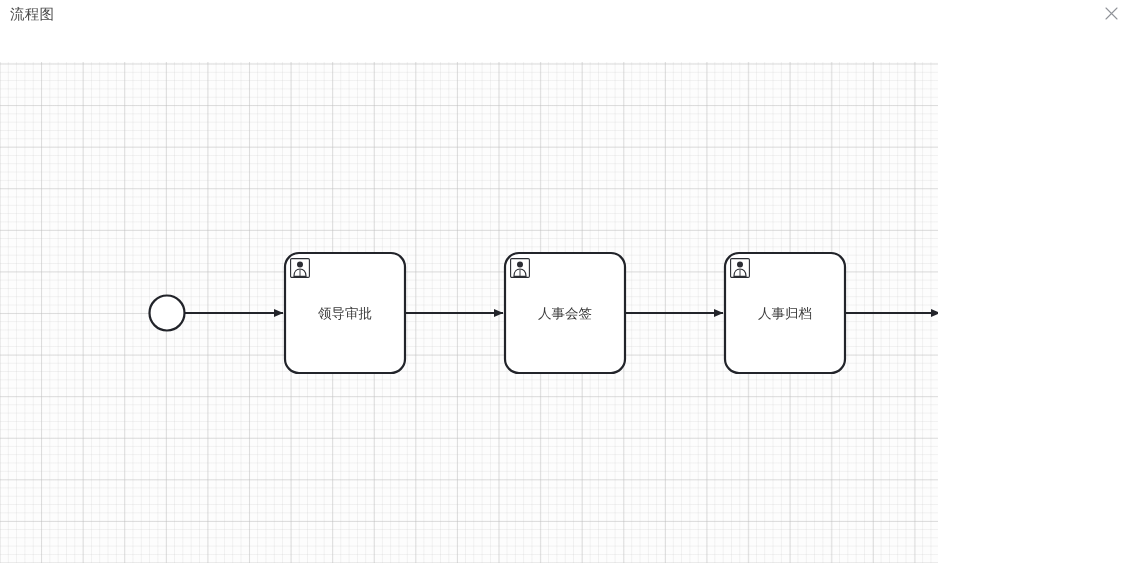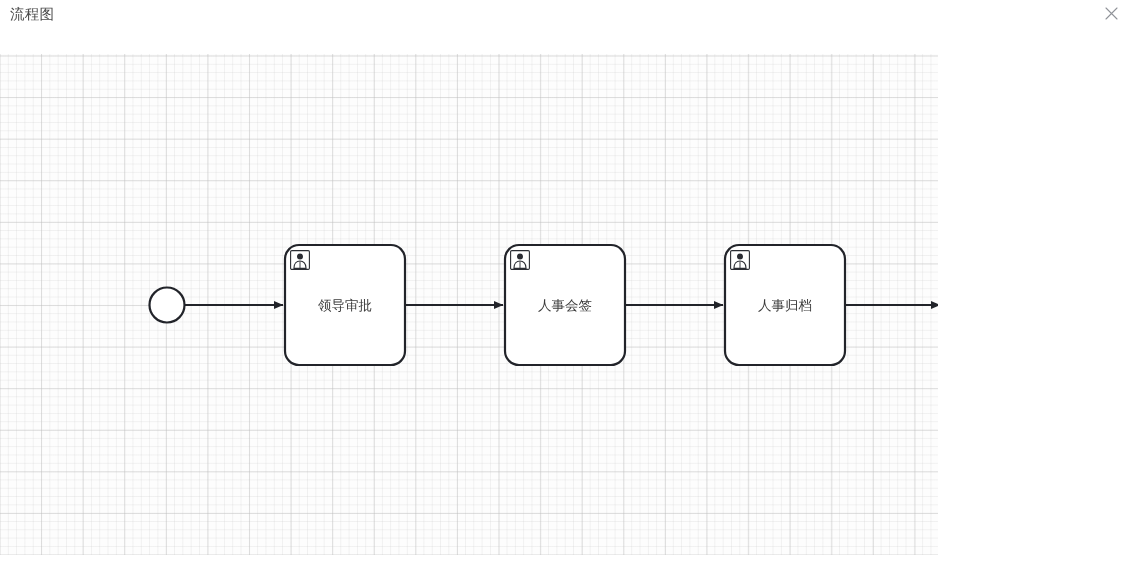--- a/index.html
+++ b/index.html
@@ -53,21 +53,21 @@
     display: flex;
     align-items: center;
     justify-content: center;
   }
   .close-btn svg { display: block; }
 
   
   .canvas {
     position: absolute;
     left: 0;
-    top: 54px;
+    top: 62px;
     width: 938px;
     height: 501px;
     background-color: #fdfdfd;
     background-image:
       linear-gradient(to right, rgba(190,190,190,.42) 1px, transparent 1px),
       linear-gradient(to bottom, rgba(190,190,190,.42) 1px, transparent 1px),
       linear-gradient(to right, rgba(210,210,210,.30) 1px, transparent 1px),
       linear-gradient(to bottom, rgba(210,210,210,.30) 1px, transparent 1px);
     background-size:
       41.6px 41.6px,

